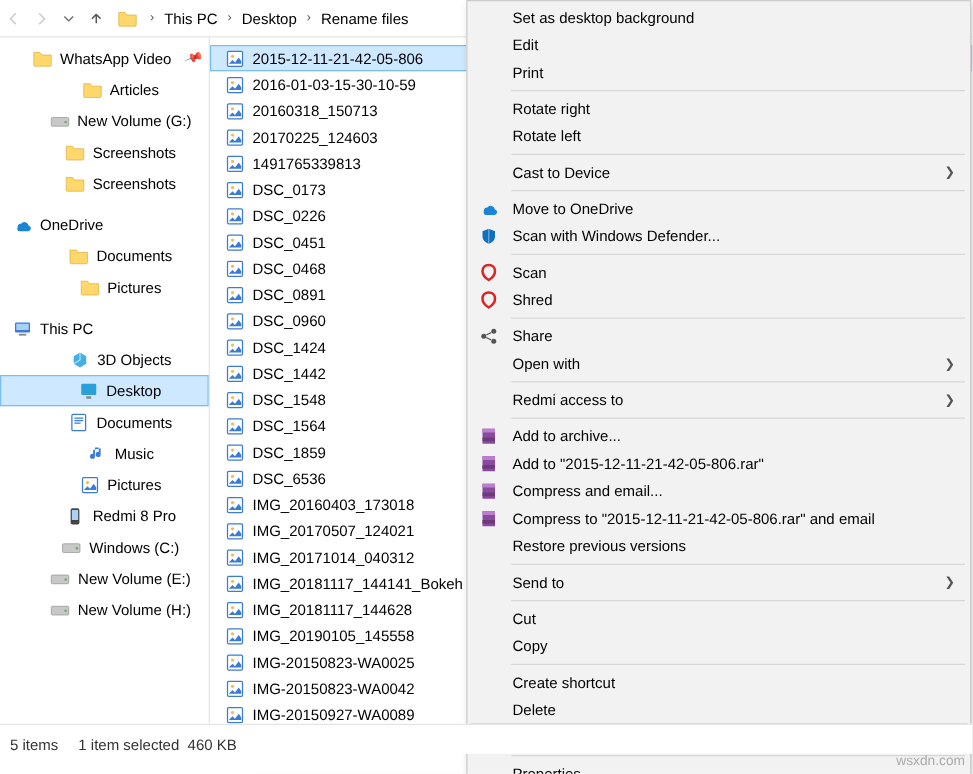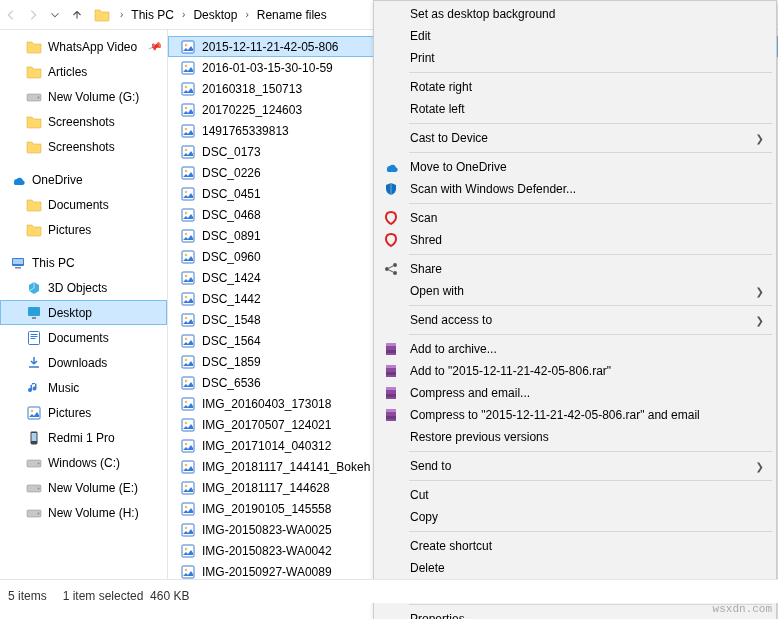--- a/index.html
+++ b/index.html
@@ -13,21 +13,21 @@
   .addrbox { flex: 1; height: 100%; display: flex; align-items: center; padding-left: 6px; }
   .addrbox .foldicon { width: 16px; height: 16px; margin-right: 6px; }
   .crumb { padding: 0 4px; }
   .sep { color: #555; padding: 0 4px; font-size: 10px; }
 
   .main { display: flex; height: 556px; }
 
   
   .navpane { width: 168px; border-right: 1px solid #e5e5e5; padding-top: 4px; overflow: hidden; }
   .navitem { height: 25px; display: flex; align-items: center; padding-left: 10px; gap: 6px; white-space: nowrap; }
-  .navitem.sub { padding-left: 26px; }
+  .navitem.sub { padding-left: 26px; justify-content: center; }
   .navitem.selected { background: #cde8ff; border: 1px solid #7bbff0; padding-left: 25px; }
   .pin { margin-left: auto; margin-right: 6px; font-size: 10px; color: #555; transform: rotate(25deg); display:inline-block;}
   .navicon { width: 16px; height: 16px; flex-shrink: 0; }
 
   
   .filelist { flex: 1; padding-top: 6px; overflow: hidden; }
   .filerow { height: 21px; display: flex; align-items: center; padding-left: 12px; gap: 6px; white-space: nowrap; }
   .filerow.sel { background: #cde8ff; border: 1px solid #7bbff0; padding-left: 11px; }
   .fileicon { width: 16px; height: 16px; flex-shrink: 0; }
 
@@ -42,21 +42,21 @@
     padding: 2px;
   }
   .ctxitem { height: 22px; display: flex; align-items: center; padding-left: 34px; position: relative; }
   .ctxitem.hover { background: #c2410c; }
   .ctxitem .micon { position: absolute; left: 7px; top: 3px; width: 16px; height: 16px; }
   .ctxitem .arrow { margin-left: auto; margin-right: 10px; color: #555; font-size: 10px; }
   .ctxsep { height: 1px; background: #d7d7d7; margin: 3px 2px 3px 33px; }
 
   
   .statusbar { position: absolute; bottom: 16px; left: 0; right: 0; height: 24px; border-top: 1px solid #e5e5e5; display: flex; align-items: flex-end; padding-left: 8px; gap: 16px; color: #333; background:#fff;}
-  .watermark { position: absolute; right: 6px; bottom: 4px; color: #aaa; font-size: 11px; font-family: Liberation Mono, monospace; }
+  .watermark { position: absolute; right: 6px; bottom: 4px; color: #aaa; font-size: 11px; }
 
   
   .ico-folder { fill: #ffd76a; stroke:#d7a52e; stroke-width:.5;}
   .ico-drive  { fill: #c8c8c8; stroke:#888; stroke-width:.5;}
   .ico-doc    { fill:#fff; stroke:#3a7bd5; stroke-width:1;}
 </style>
 </head>
 <body>
 
 <svg width="0" height="0" style="position:absolute">
@@ -254,41 +254,35 @@
         <span>Desktop</span>
       </div>
     <div class="navitem sub">
         <svg class="navicon" viewBox="0 0 16 16">
           <use href="#i-doc"></use>
         </svg>
         <span>Documents</span>
       </div>
     <div class="navitem sub">
         <svg class="navicon" viewBox="0 0 16 16">
-          <use href="#i-download"></use>
-        </svg>
-        <span>Downloads</span>
-      </div>
-    <div class="navitem sub">
-        <svg class="navicon" viewBox="0 0 16 16">
           <use href="#i-music"></use>
         </svg>
         <span>Music</span>
       </div>
     <div class="navitem sub">
         <svg class="navicon" viewBox="0 0 16 16">
           <use href="#i-img"></use>
         </svg>
         <span>Pictures</span>
       </div>
     <div class="navitem sub">
         <svg class="navicon" viewBox="0 0 16 16">
           <use href="#i-phone"></use>
         </svg>
-        <span>Redmi 1 Pro</span>
+        <span>Redmi 8 Pro</span>
       </div>
     <div class="navitem sub">
         <svg class="navicon" viewBox="0 0 16 16">
           <use href="#i-drive"></use>
         </svg>
         <span>Windows (C:)</span>
       </div>
     <div class="navitem sub">
         <svg class="navicon" viewBox="0 0 16 16">
           <use href="#i-drive"></use>
@@ -519,21 +513,21 @@
         <use href="#i-share"></use>
       </svg>
       <span>Share</span>
     </div>
   <div class="ctxitem">
       <span>Open with</span>
       <span class="arrow">❯</span>
     </div>
   <div class="ctxsep"></div>
   <div class="ctxitem">
-      <span>Send access to</span>
+      <span>Redmi access to</span>
       <span class="arrow">❯</span>
     </div>
   <div class="ctxsep"></div>
   <div class="ctxitem">
       <svg class="micon" viewBox="0 0 16 16">
         <use href="#i-rar"></use>
       </svg>
       <span>Add to archive...</span>
     </div>
   <div class="ctxitem">

